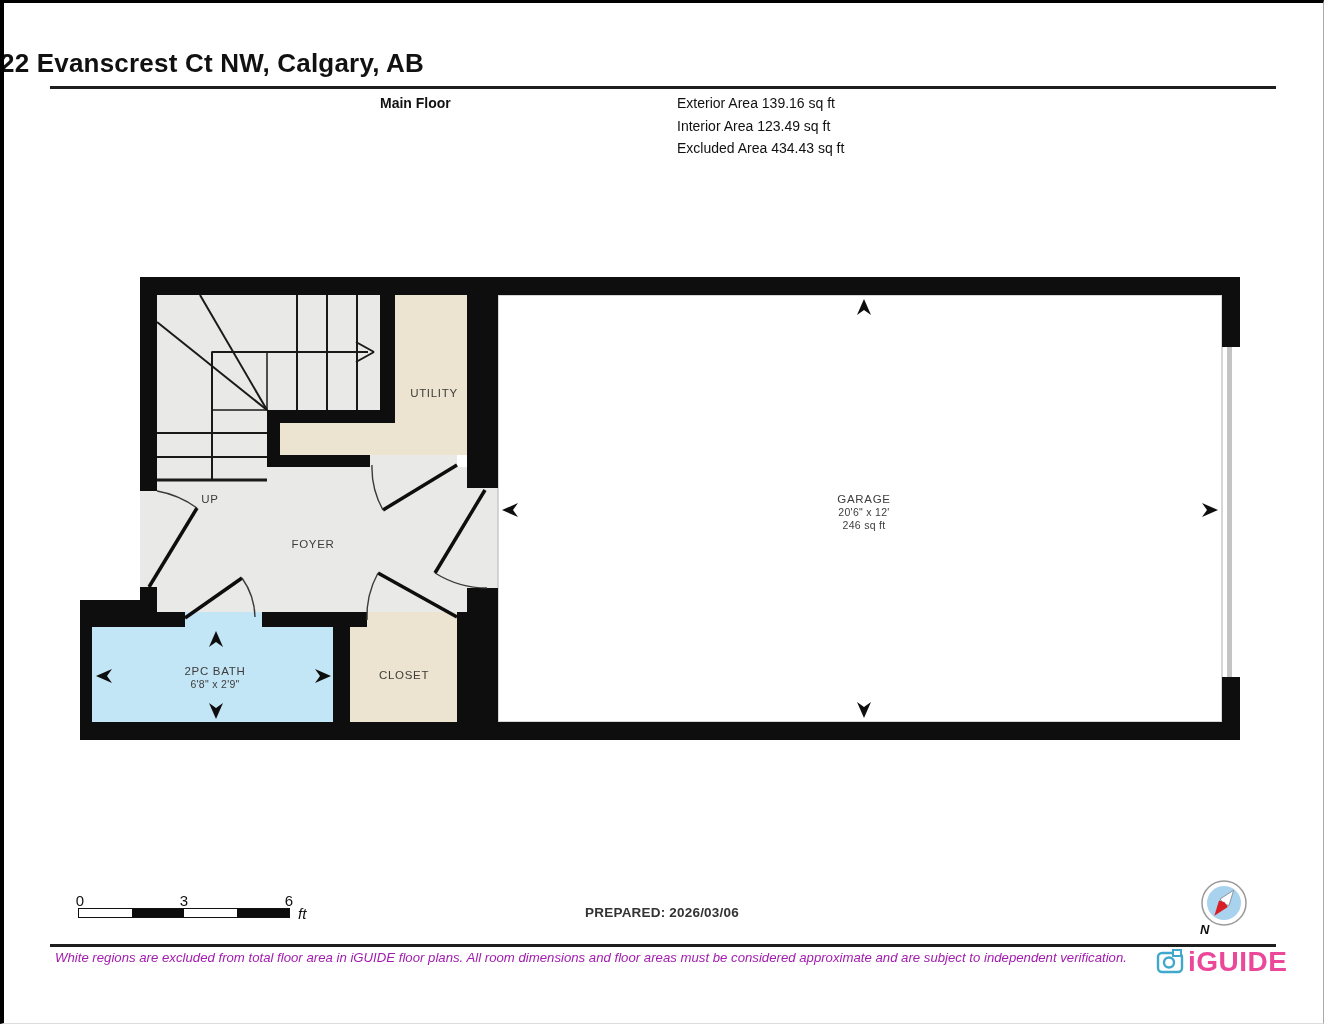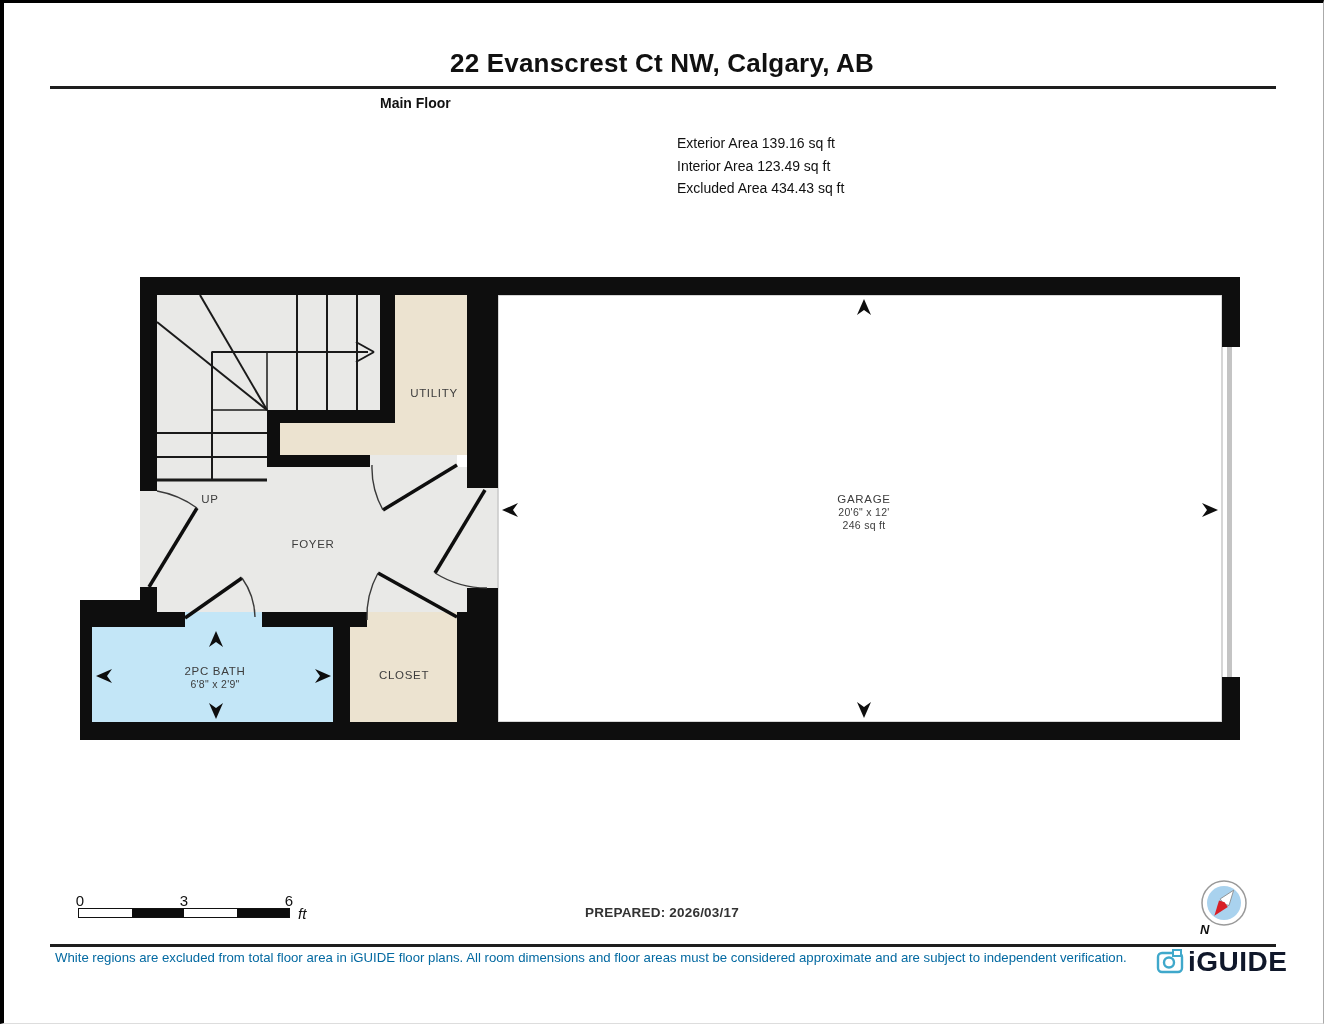--- a/index.html
+++ b/index.html
@@ -1,39 +1,39 @@
 <!DOCTYPE html>
 <html><head>
 <meta charset="utf-8">
 <style>
   html,body{margin:0;padding:0;background:#fff;}
   body{width:1324px;height:1024px;position:relative;overflow:hidden;
        font-family:"Liberation Sans",sans-serif;color:#111;}
   .frame{position:absolute;inset:0;border-left:4px solid #000;border-top:3px solid #000;
          border-right:1px solid #aaa;border-bottom:1px solid #ddd;pointer-events:none;z-index:50;}
-  .title{position:absolute;top:48px;left:0;right:0;text-align:center;
+  .title{position:absolute;top:48px;left:0;right:0;
          font-weight:bold;font-size:26px;letter-spacing:.2px;}
   .rule{position:absolute;left:50px;width:1226px;height:3px;background:#1e1e1e;}
   .rule.top{top:86px;}
   .rule.bottom{top:944px;}
   .floor-label{position:absolute;top:95px;left:380px;width:283px;
                font-weight:bold;font-size:14px;}
-  .area-rows{position:absolute;top:95px;left:677px;font-size:14px;margin-top:40px;}
+  .area-rows{position:absolute;top:95px;left:677px;font-size:14px;}
   .area-rows div{margin-bottom:6.5px;}
   .scale-num{position:absolute;top:892px;transform:translateX(-50%);font-size:15px;}
   .scale-bar{position:absolute;left:78px;top:908px;width:212px;height:10px;
              border:1.5px solid #111;box-sizing:border-box;display:flex;}
   .scale-bar span{flex:1;}
   .seg-w{background:#fff;} .seg-b{background:#0d0d0d;}
   .scale-unit{position:absolute;left:298px;top:905px;font-size:15px;font-style:italic;}
   .prepared{position:absolute;top:905px;left:0;right:0;text-align:center;
             font-weight:bold;font-size:13.5px;color:#333;letter-spacing:.2px;}
-  .disclaimer{position:absolute;left:55px;top:950px;font-size:13.2px;color:#0369a1;}
+  .disclaimer{position:absolute;left:55px;top:950px;font-size:13.2px;color:#a21caf;font-style:italic;}
   .brand{position:absolute;left:1156px;top:946px;display:flex;align-items:center;gap:4px;}
-  .brand-text{font-weight:bold;font-size:28px;color:#0f172a;letter-spacing:.5px;}
+  .brand-text{font-weight:bold;font-size:28px;color:#ec4899;letter-spacing:.5px;}
   svg text{font-family:"Liberation Sans",sans-serif;}
   .plan-svg{position:absolute;left:0;top:0;}
   .compass-svg{position:absolute;left:1194px;top:876px;}
   .room-label{font-size:11.5px;fill:#3d3d3d;letter-spacing:.7px;}
   .room-dims{font-size:10.5px;fill:#3d3d3d;letter-spacing:.3px;}
   .north{font-size:13px;font-style:italic;font-weight:bold;fill:#111;}
 </style>
 </head>
 <body>
 
@@ -149,21 +149,21 @@
 <span class="scale-num" style="left:184px">3</span>
 <span class="scale-num" style="left:289px">6</span>
 <div class="scale-bar">
   <span class="seg-w"></span>
     <span class="seg-b"></span>
     <span class="seg-w"></span>
     <span class="seg-b"></span>
 </div>
 <span class="scale-unit">ft</span>
 
-<div class="prepared">PREPARED: 2026/03/17</div>
+<div class="prepared">PREPARED: 2026/03/06</div>
 
 <svg class="compass-svg" width="64" height="64" viewBox="0 0 64 64">
   <circle cx="30" cy="27" r="22" fill="#ffffff" stroke="#9a9a9a" stroke-width="1.5"></circle>
   <circle cx="30" cy="27" r="17" fill="#a9d2ee"></circle>
   <g transform="rotate(37 30 27)">
     <polygon points="30,11 35.5,26 30,28 24.5,26" fill="#ffffff" stroke="#8a8a8a" stroke-width="0.8"></polygon>
     <polygon points="30,43 24.5,28 30,26 35.5,28" fill="#d81f26"></polygon>
   </g>
   <text class="north" x="6" y="58">N</text>
 </svg>

